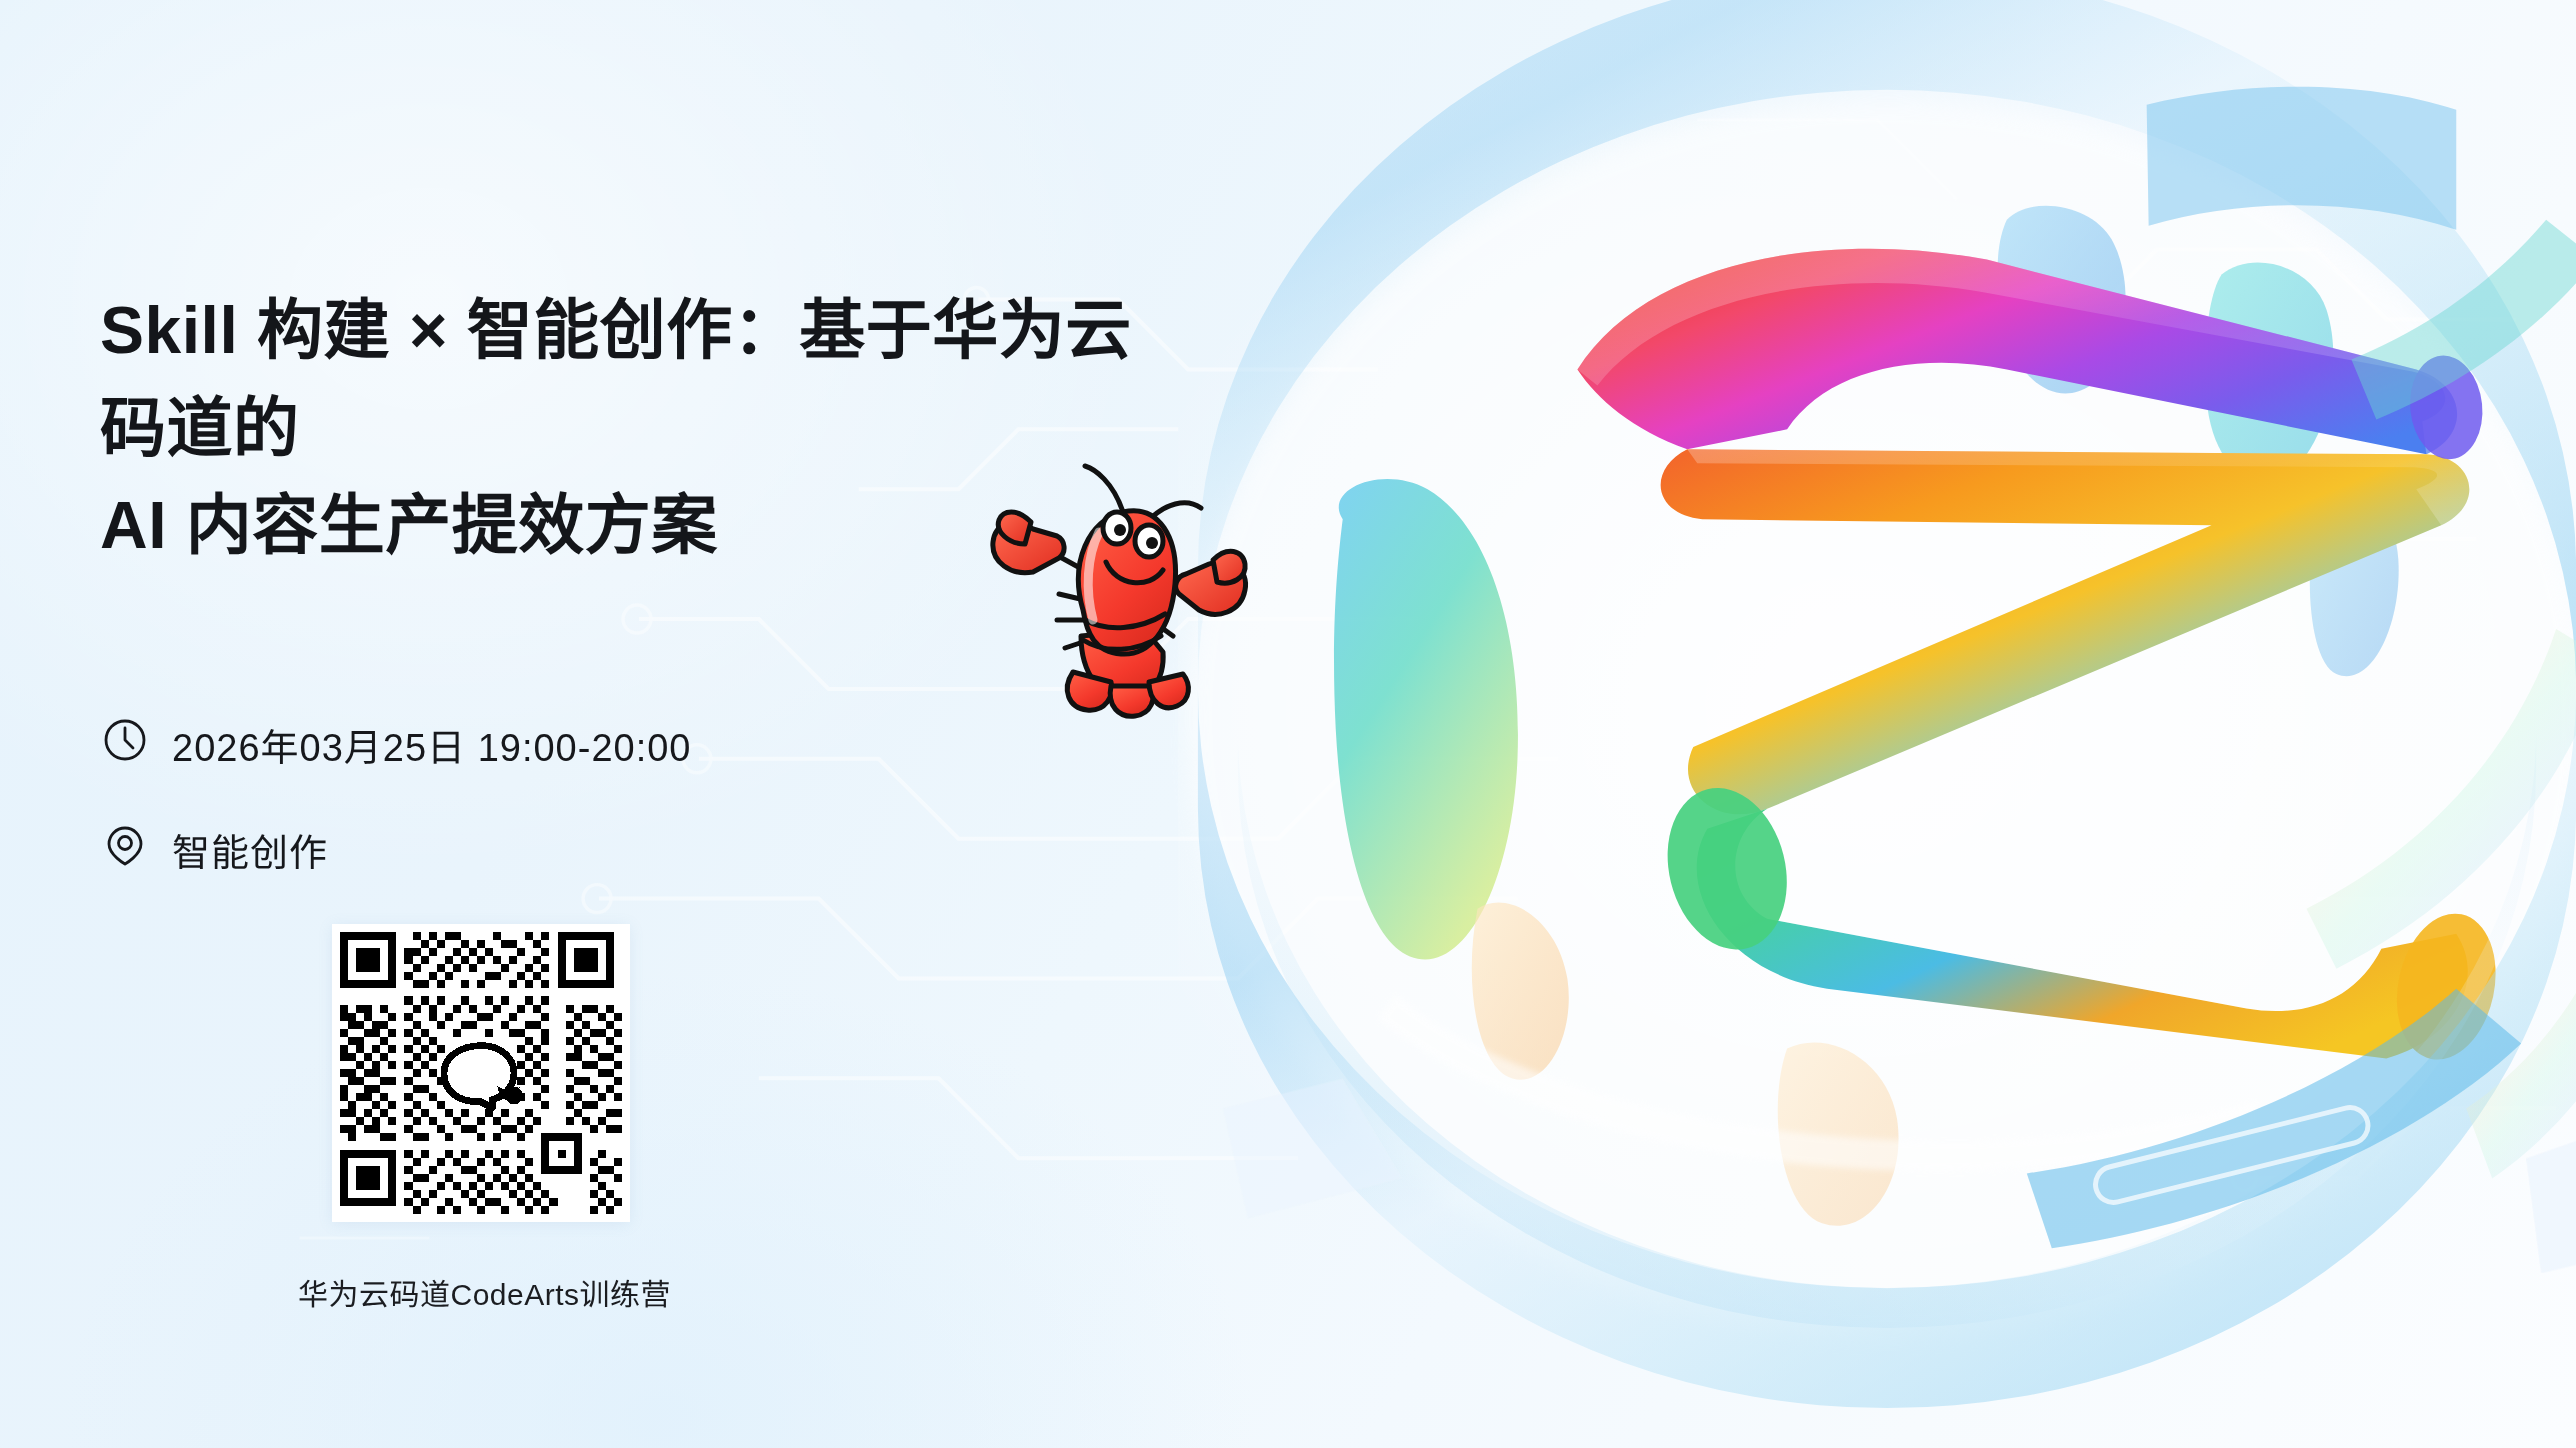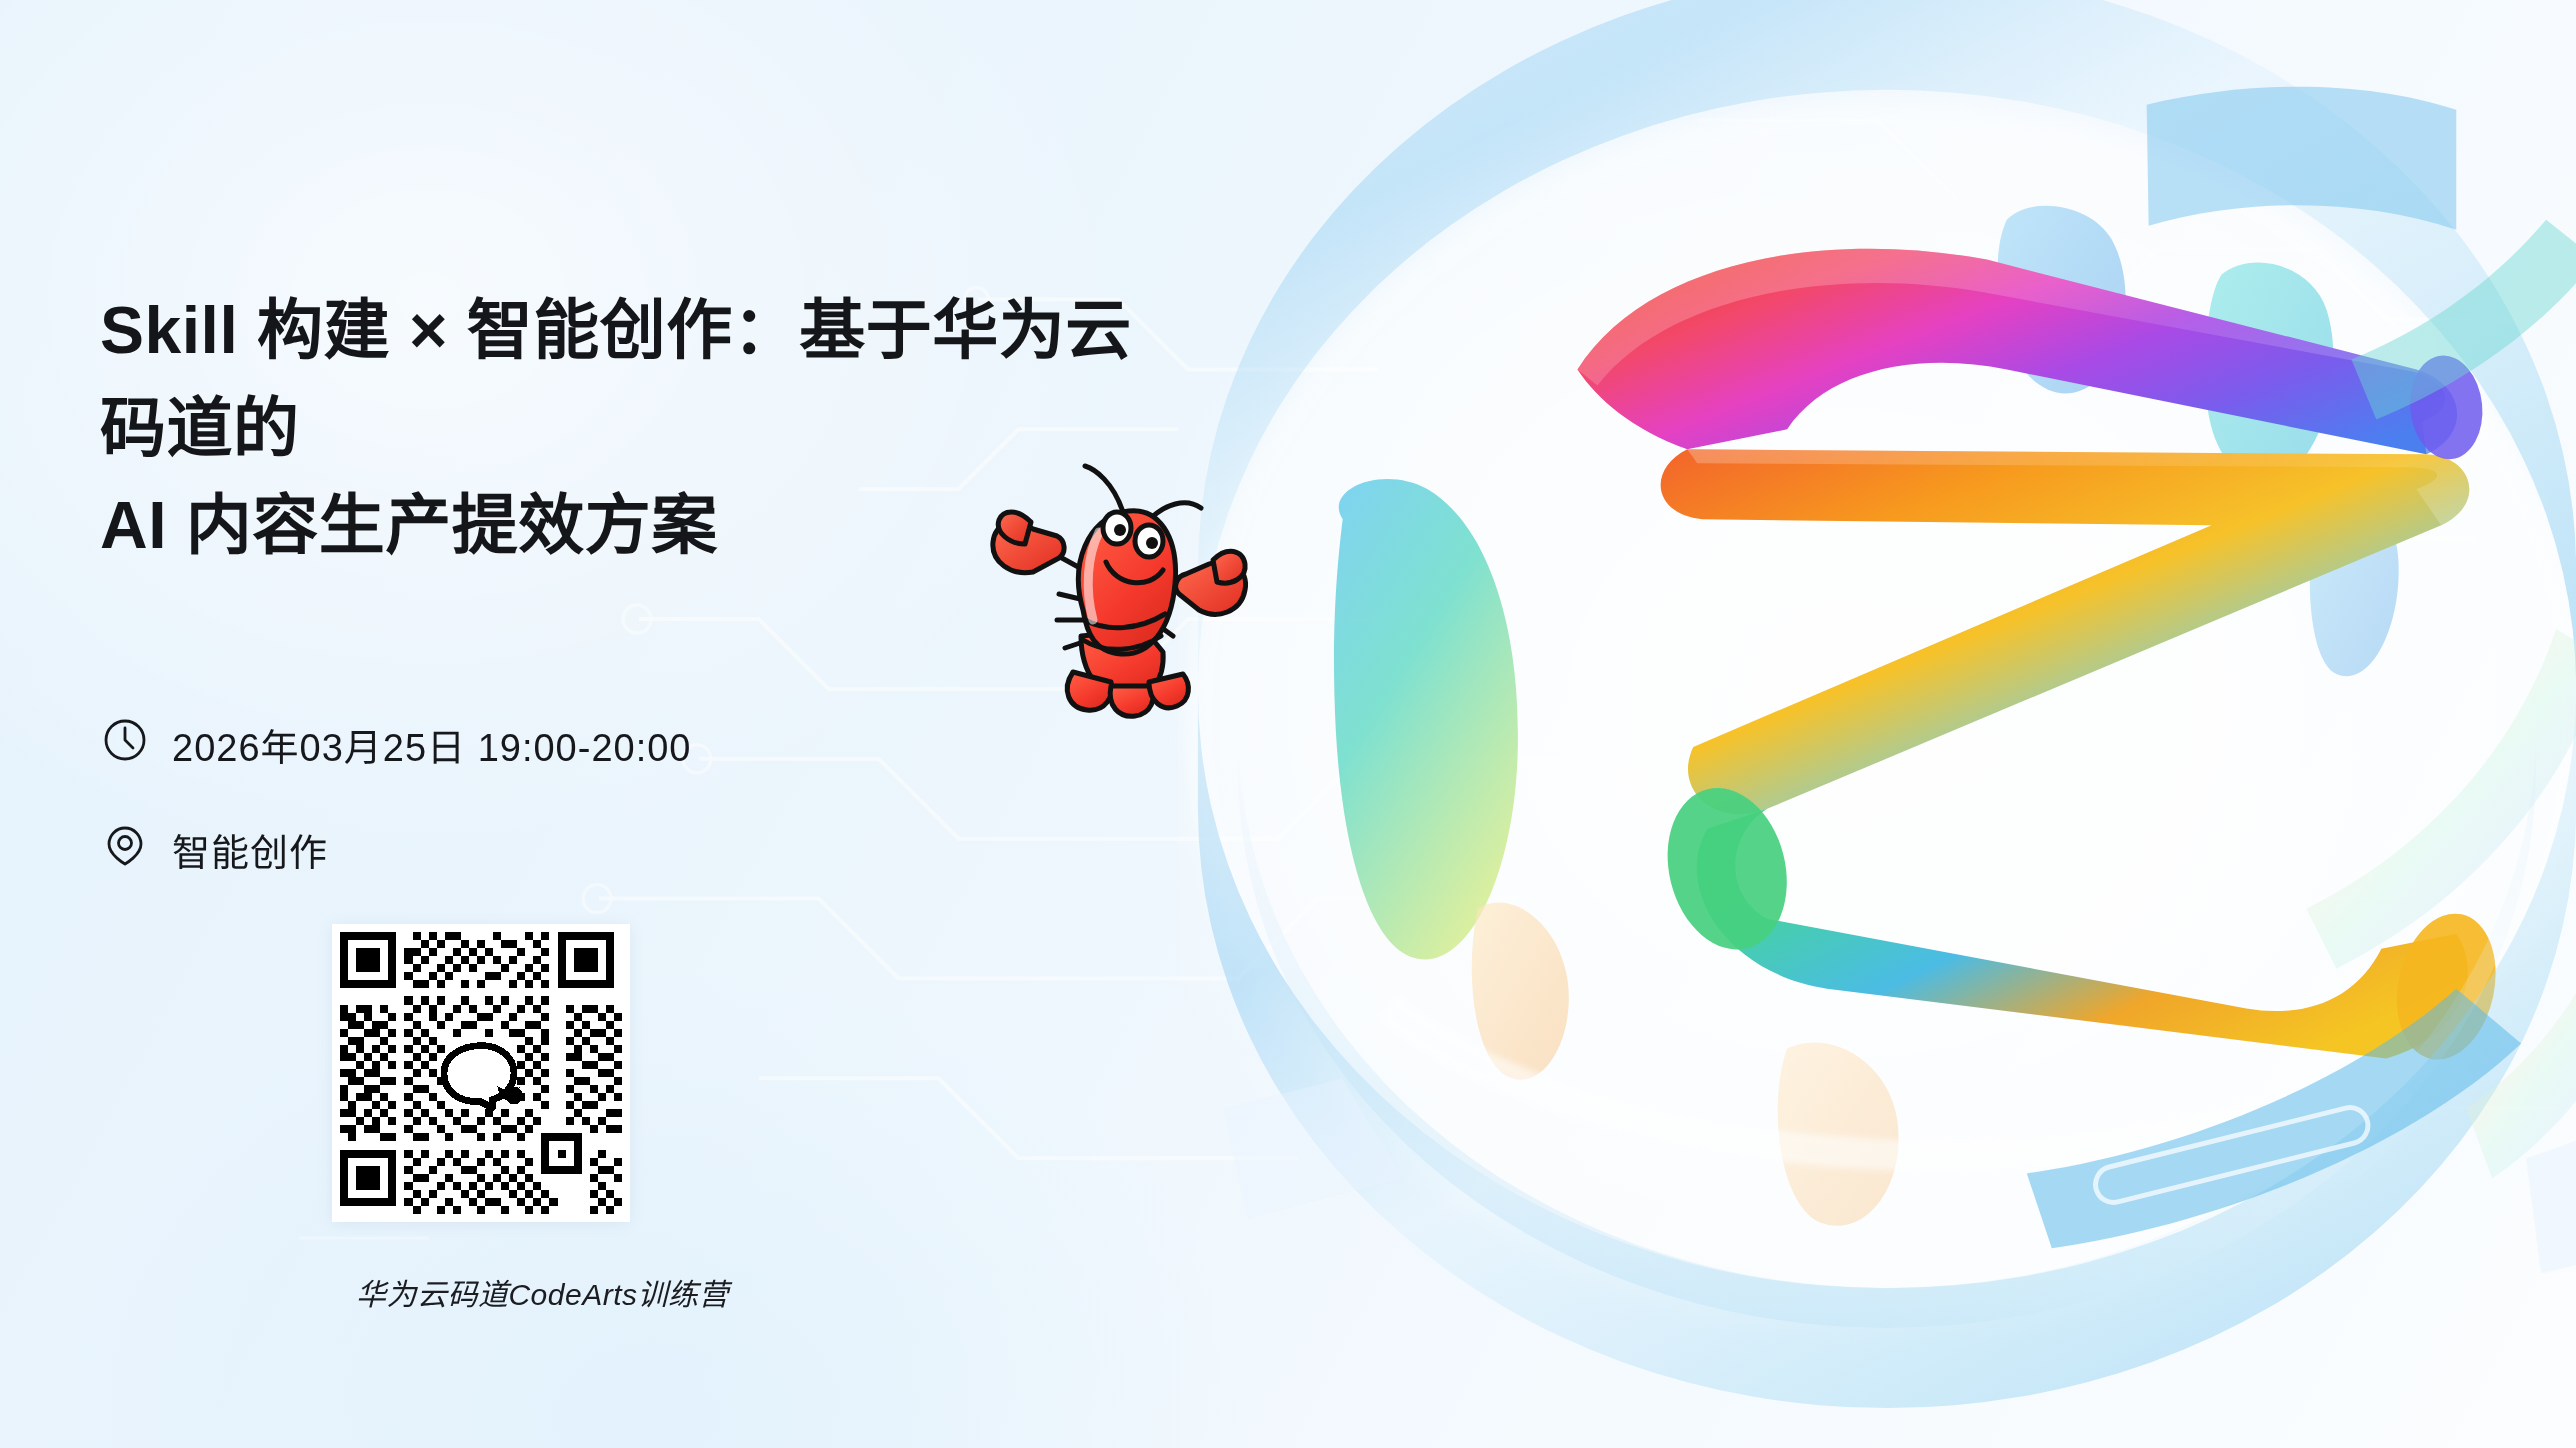--- a/index.html
+++ b/index.html
@@ -91,26 +91,25 @@
     left: 232px; top: 924px;
     width: 298px; height: 298px;
     background: #ffffff;
     box-shadow: 0 2px 14px rgba(110,150,190,0.12);
   }
   .qr-card svg { display: block; width: 100%; height: 100%; }
   .qr-caption {
     position: absolute;
     left: 140px; top: 1270px;
     width: 489px;
-    text-align: right;
+    text-align: center;
     font-size: 30px;
     letter-spacing: 0.5px;
     color: #1b1d21;
     white-space: nowrap;
-    font-style: italic;
   }
 
   
   .mascot {
     position: absolute;
     left: 973px; top: 424px;
     width: 300px; height: 300px;
   }
   .mascot svg { display: block; width: 100%; height: 100%; }
 </style>

